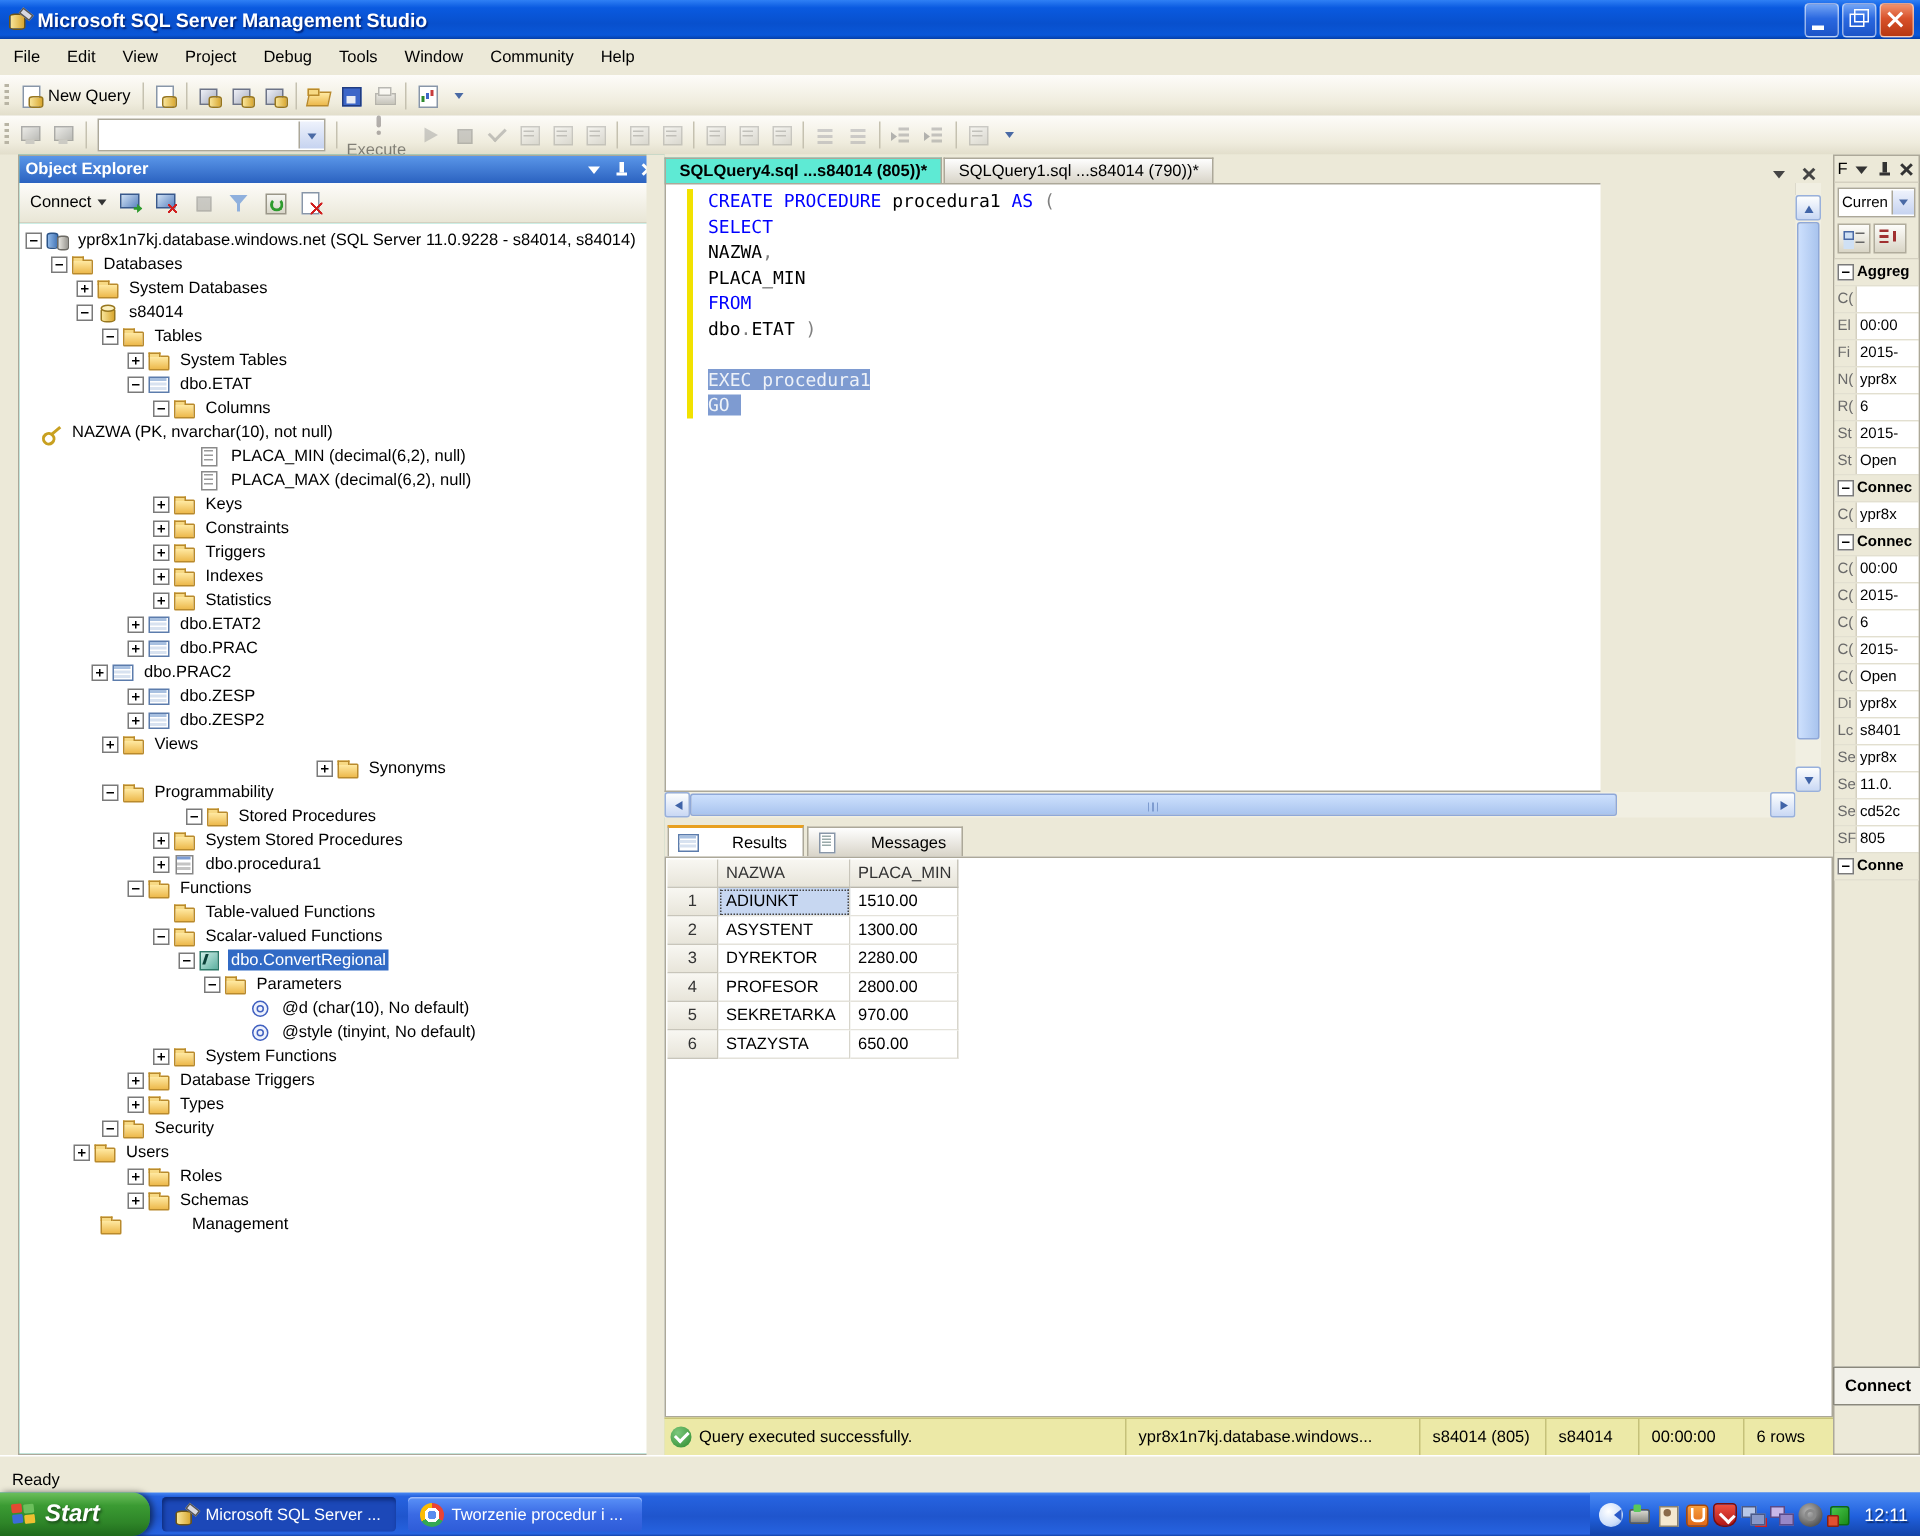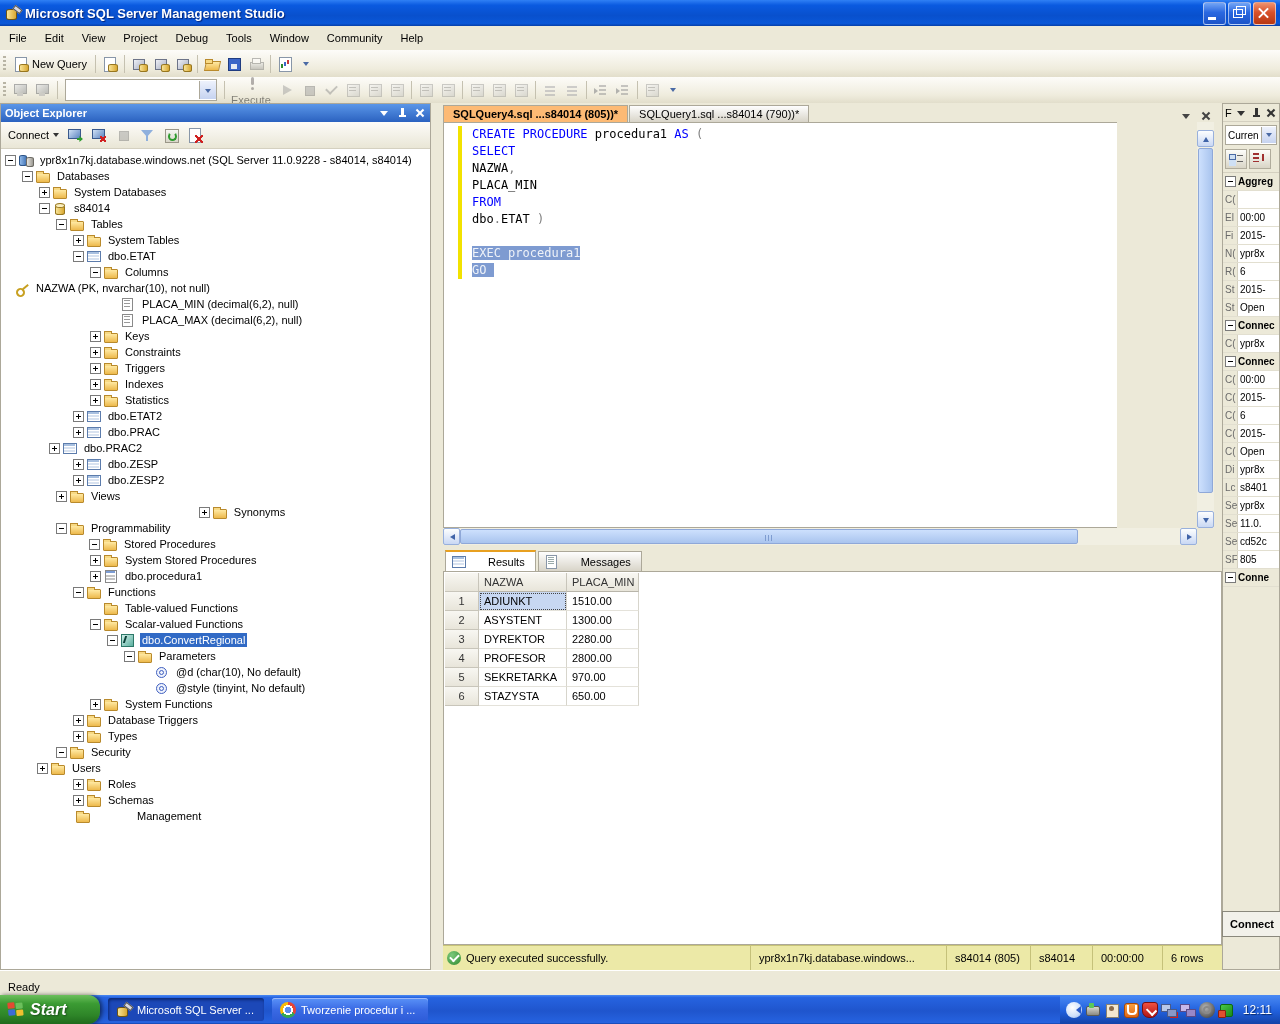--- a/index.html
+++ b/index.html
@@ -79,21 +79,21 @@
   .i-excl::after{content:'';position:absolute;left:7px;top:12px;width:3px;height:3px;background:#8a4a4a;border-radius:50%;}
   .i-play::before{content:'';position:absolute;left:4px;top:3px;border-left:9px solid #9a9890;border-top:5px solid transparent;border-bottom:5px solid transparent;}
   .i-check::before{content:'';position:absolute;left:3px;top:3px;width:9px;height:5px;border-left:2px solid #8a8880;border-bottom:2px solid #8a8880;transform:rotate(-45deg);}
   .i-generic::before{content:'';position:absolute;left:2px;top:2px;width:11px;height:11px;
     background:linear-gradient(135deg,#f4f3ee,#c4c1b4);border:1px solid #96948a;}
   .i-generic::after{content:'';position:absolute;left:4px;top:5px;width:7px;height:1px;background:#88867c;box-shadow:0 3px 0 #88867c;}
   .i-lines::before{content:'';position:absolute;left:3px;top:4px;width:10px;height:2px;background:#9a98e0;box-shadow:0 4px 0 #9a98e0,0 8px 0 #9a98e0;}
   .i-indent::before{content:'';position:absolute;left:6px;top:3px;width:7px;height:2px;background:#8a88a0;box-shadow:0 4px 0 #8a88a0,0 8px 0 #8a88a0;}
   .i-indent::after{content:'';position:absolute;left:1px;top:6px;border:3px solid transparent;border-left:4px solid #4a6aa5;}
   
-  #oe{position:absolute;left:0;top:103px;width:431px;height:867px;background:#5eead4;border:1px solid #aca899;box-sizing:border-box;}
+  #oe{position:absolute;left:12px;top:103px;width:431px;height:867px;background:#5eead4;border:1px solid #aca899;box-sizing:border-box;}
   #oe-header{height:18px;background:linear-gradient(180deg,#5a96e8,#2b62c0);color:#fff;display:flex;align-items:center;padding:0 4px;font-weight:bold;}
   #oe-header .hbtns{margin-left:auto;display:flex;gap:6px;align-items:center;}
   .hb{width:12px;height:12px;position:relative;}
   .hb.chev::before{content:'';position:absolute;left:2px;top:4px;border:4px solid transparent;border-top:5px solid #fff;}
   .hb.pin::before{content:'';position:absolute;left:5px;top:1px;width:3px;height:7px;background:#fff;}
   .hb.pin::after{content:'';position:absolute;left:3px;top:8px;width:7px;height:2px;background:#fff;}
   .hb.x::before,.hb.x::after{content:'';position:absolute;left:1px;top:5px;width:10px;height:2px;background:#fff;}
   .hb.x::before{transform:rotate(45deg);} .hb.x::after{transform:rotate(-45deg);}
   #oe-toolbar{height:26px;background:linear-gradient(180deg,#FDFCF9,#E9E6D6);border-bottom:1px solid #d4d0c0;display:flex;align-items:center;padding-left:4px;gap:2px;}
   #oe-toolbar .tbtn{gap:2px;}
@@ -123,27 +123,27 @@
   .ti-param::before{content:'';position:absolute;left:1px;top:2px;width:9px;height:9px;border:1px solid #4060c0;border-radius:50%;background:#eef2fc;}
   .ti-param::after{content:'';position:absolute;left:4px;top:5px;width:3px;height:3px;border:1px solid #4060c0;border-radius:50%;}
   .tlbl{padding:1px 2px;}
   .tsel{background:#316ac5;color:#fff;}
   
   #split-v{position:absolute;left:431px;top:103px;width:12px;height:867px;background:#ECE9D8;}
   
   #edregion{position:absolute;left:443px;top:103px;width:779px;height:867px;background:#ECE9D8;}
   #tabbar{position:absolute;left:0;top:0;width:779px;height:19px;display:flex;align-items:flex-end;}
   .dtab{padding:2px 9px 2px 9px;border:1px solid #aca899;border-bottom:none;background:linear-gradient(180deg,#fefefe,#d8d4c8);margin-right:1px;white-space:nowrap;}
-  .dtab.act{background:#fdba74;font-weight:bold;position:relative;z-index:2;}
+  .dtab.act{background:#5eead4;font-weight:bold;position:relative;z-index:2;}
   #tabbar .rbtns{margin-left:auto;display:flex;gap:8px;margin-right:10px;align-items:center;}
   .gb{width:12px;height:12px;position:relative;}
   .gb.chev::before{content:'';position:absolute;left:2px;top:4px;border:4px solid transparent;border-top:5px solid #444;}
   .gb.x::before,.gb.x::after{content:'';position:absolute;left:1px;top:5px;width:10px;height:2px;background:#444;}
   .gb.x::before{transform:rotate(45deg);} .gb.x::after{transform:rotate(-45deg);}
-  #codewrap{position:absolute;left:0;top:19px;width:674px;height:406px;background:#fff;border:1px solid #aca899;border-right:none;box-sizing:border-box;}
+  #codewrap{position:absolute;left:0;top:19px;width:624px;height:406px;background:#fff;border:1px solid #aca899;border-right:none;box-sizing:border-box;}
   #changebar{position:absolute;left:14px;top:3px;width:4px;height:153px;background:#f2e200;}
   #code{position:absolute;left:28px;top:3px;right:2px;bottom:2px;
     font-family:"DejaVu Sans Mono","Liberation Mono",monospace;font-size:12px;line-height:17px;white-space:pre;}
   .tk-kw{color:#0000ff;} .tk-pl{color:#000;} .tk-gr{color:#808080;}
   .tk-sel{background:#7e9bd1;color:#eef2f8;}
   
   .sb{position:absolute;background:#f1efe2;}
   #vscroll{left:754px;top:19px;width:17px;height:406px;}
   #hscroll{left:0;top:425px;width:754px;height:17px;}
   #sbcorner{left:754px;top:425px;width:17px;height:17px;background:#ece9d8;position:absolute;}
@@ -544,21 +544,21 @@
       <div class="trow" style="padding-left: 55px; justify-content: center;">
         <span class="exp plus"></span>
         <span class="ti ti-folder"></span>
         <span class="tlbl">Synonyms</span>
       </div>
       <div class="trow" style="padding-left: 55px;">
         <span class="exp minus"></span>
         <span class="ti ti-folder"></span>
         <span class="tlbl">Programmability</span>
       </div>
-      <div class="trow" style="padding-left: 88px;">
+      <div class="trow" style="padding-left: 111px;">
         <span class="exp minus"></span>
         <span class="ti ti-folder"></span>
         <span class="tlbl">Stored Procedures</span>
       </div>
       <div class="trow" style="padding-left: 89px;">
         <span class="exp plus"></span>
         <span class="ti ti-folder"></span>
         <span class="tlbl">System Stored Procedures</span>
       </div>
       <div class="trow" style="padding-left: 89px;">
@@ -629,21 +629,21 @@
       <div class="trow" style="padding-left: 72px;">
         <span class="exp plus"></span>
         <span class="ti ti-folder"></span>
         <span class="tlbl">Roles</span>
       </div>
       <div class="trow" style="padding-left: 72px;">
         <span class="exp plus"></span>
         <span class="ti ti-folder"></span>
         <span class="tlbl">Schemas</span>
       </div>
-      <div class="trow" style="padding-left: 21px; gap: 40px;">
+      <div class="trow" style=" gap: 40px;">
         <span class="tspacer"></span>
         <span class="ti ti-folder"></span>
         <span class="tlbl">Management</span>
       </div>
     </div>
 </div>
 
 <div id="split-v"></div>
 
 <div id="edregion">

